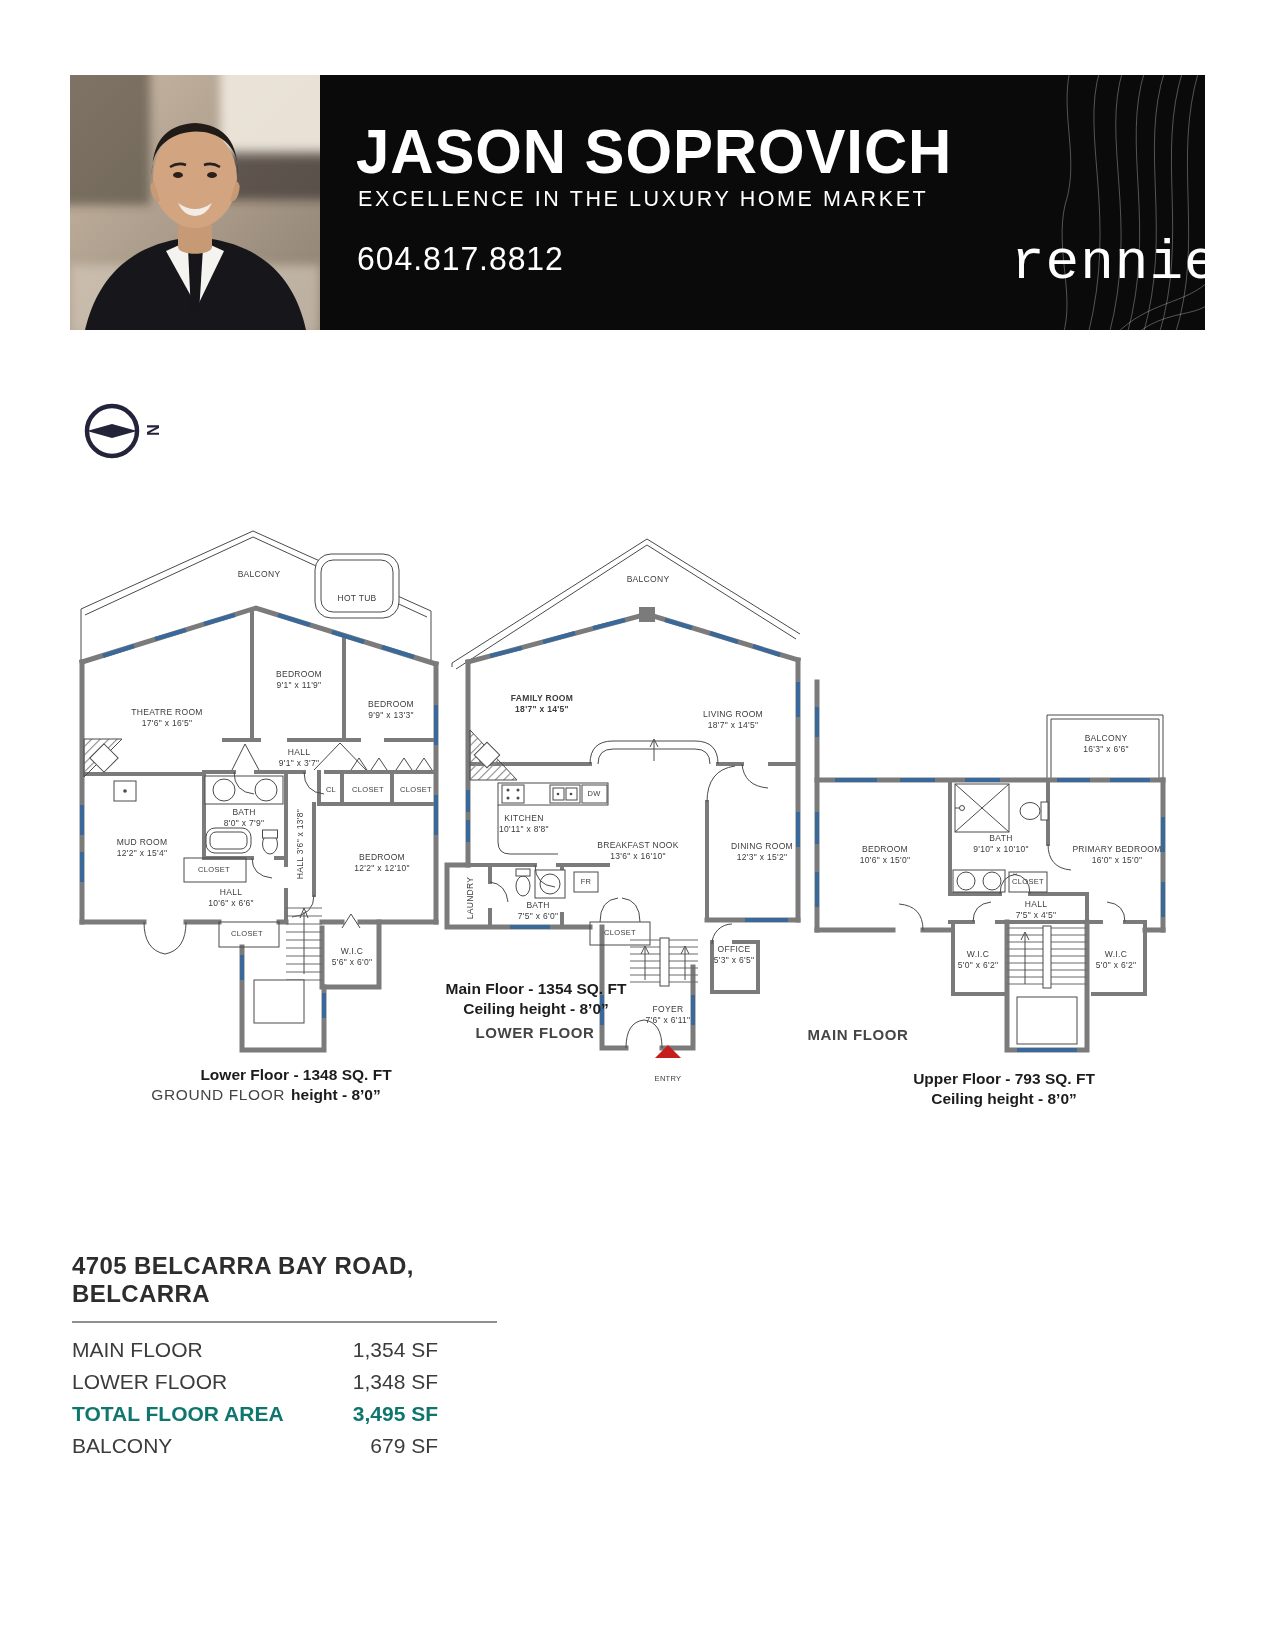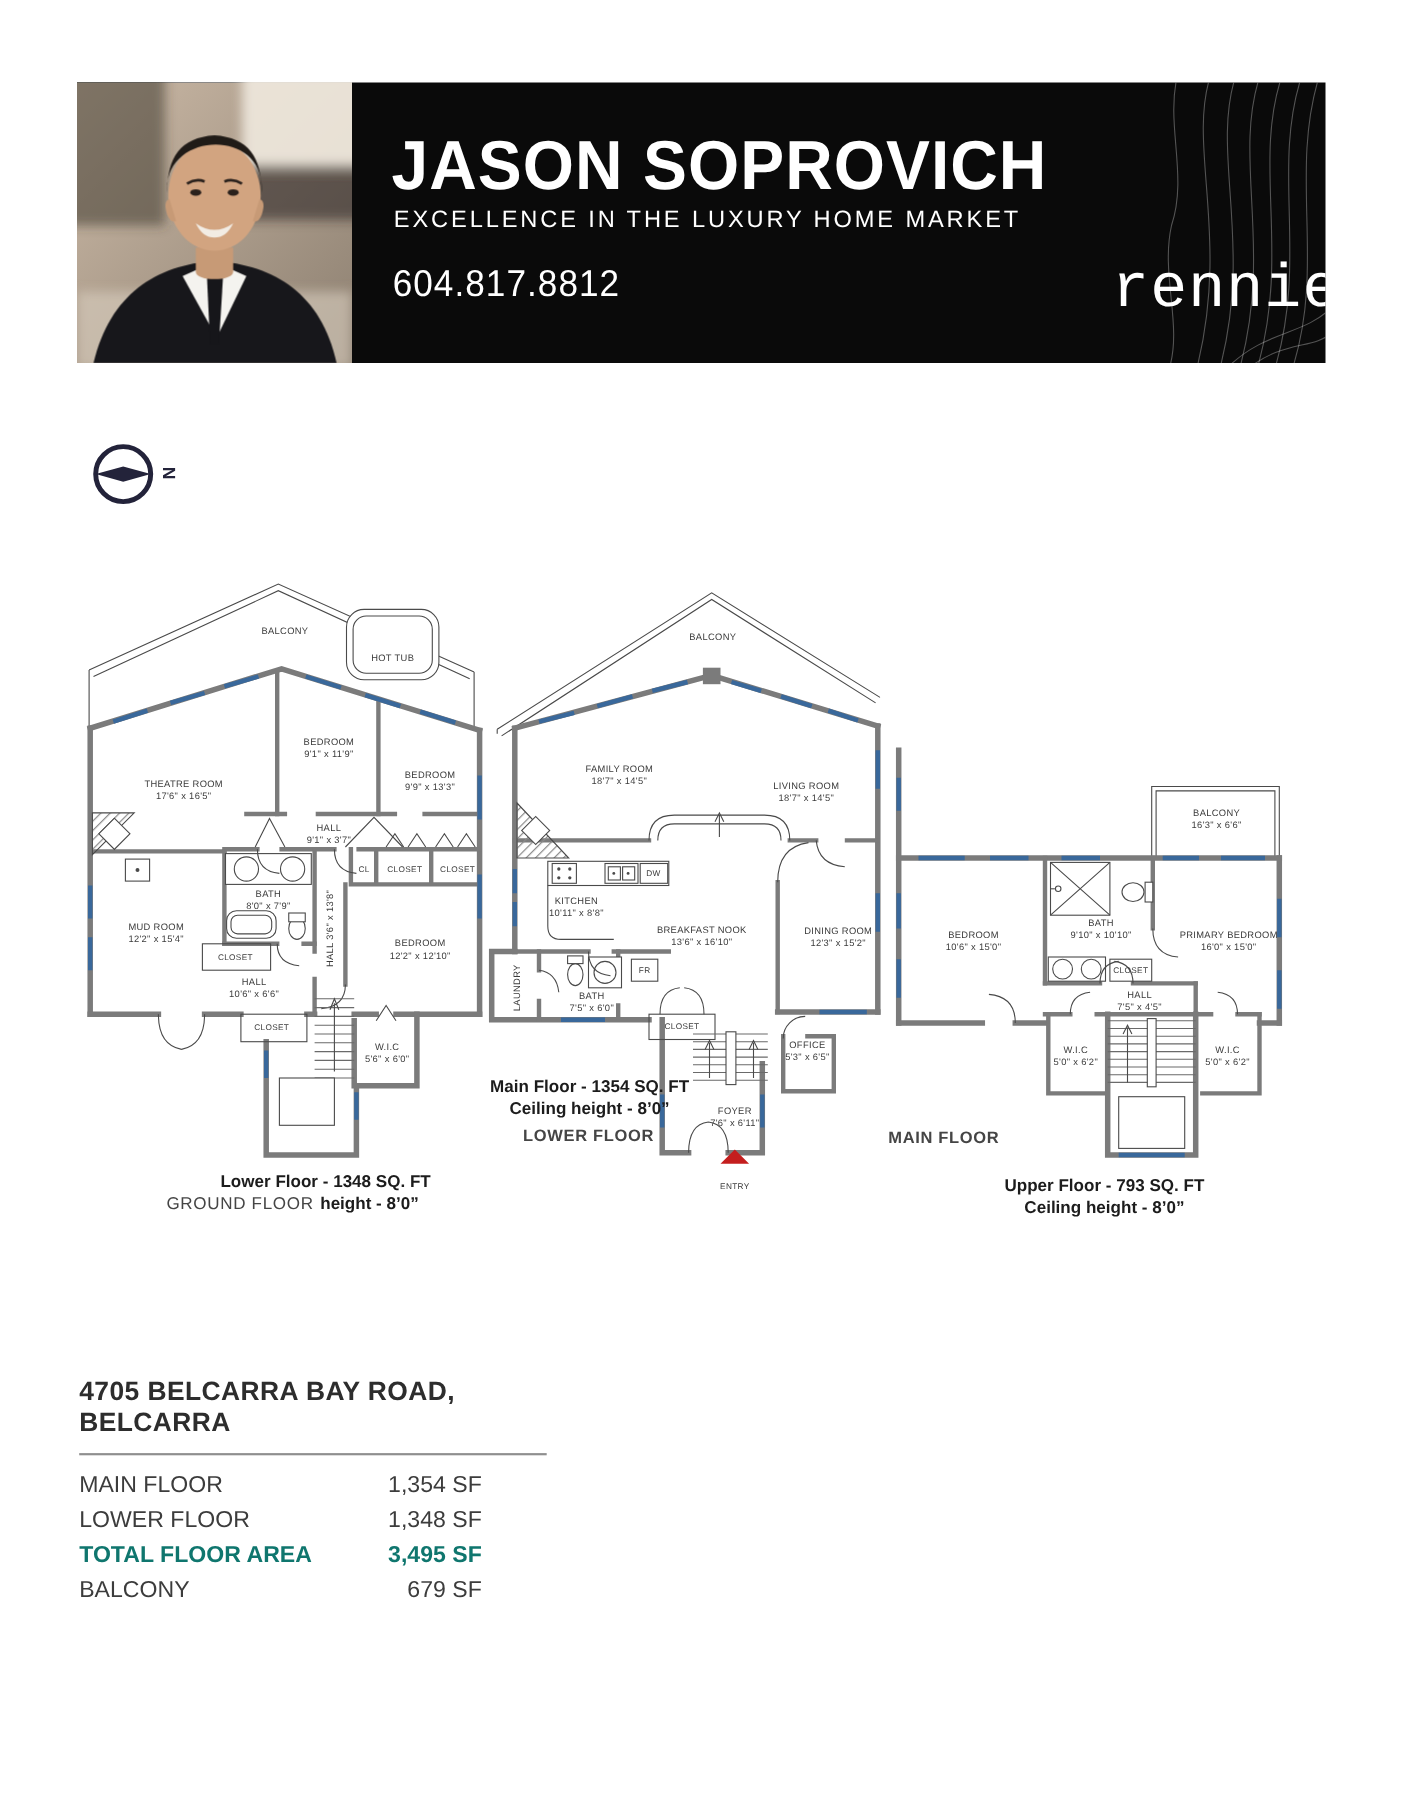--- a/index.html
+++ b/index.html
@@ -313,21 +313,21 @@
       </g>
       <g>
         <path class="step" d="M190,428 H258 M190,435 H258 M190,442 H258 M190,449 H258 M190,456 H258 M190,463 H258 M190,470 H258"></path>
         <rect class="thinf" x="220" y="426" width="9" height="48"></rect>
         <path class="thin" d="M205,468 V436 M201,442 L205,434 L209,442"></path>
         <path class="thin" d="M245,468 V436 M241,442 L245,434 L249,442"></path>
       </g>
       <polygon points="215,546 241,546 228,533" fill="#c41e1e"></polygon>
     </svg>
     <div class="lbl" style="left:208px;top:67px;"><span>BALCONY</span></div>
-    <div class="lbl" style="left:123px;top:192px;">
+    <div class="lbl" style="left:102px;top:192px;font-weight:bold;">
         <div>FAMILY ROOM</div>
         <div>18'7" x 14'5"</div>
       </div>
     <div class="lbl" style="left:293px;top:192px;margin-top:16px;">
         <div>LIVING ROOM</div>
         <div>18'7" x 14'5"</div>
       </div>
     <div class="lbl" style="left:84px;top:312px;">
         <div>KITCHEN</div>
         <div>10'11" x 8'8"</div>

